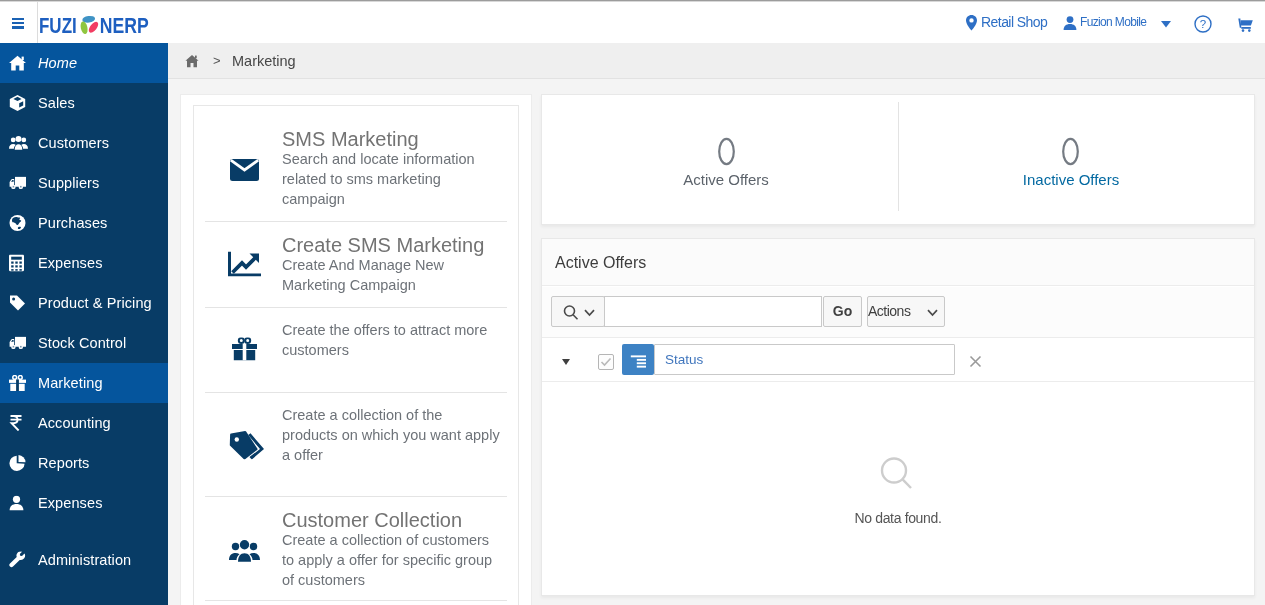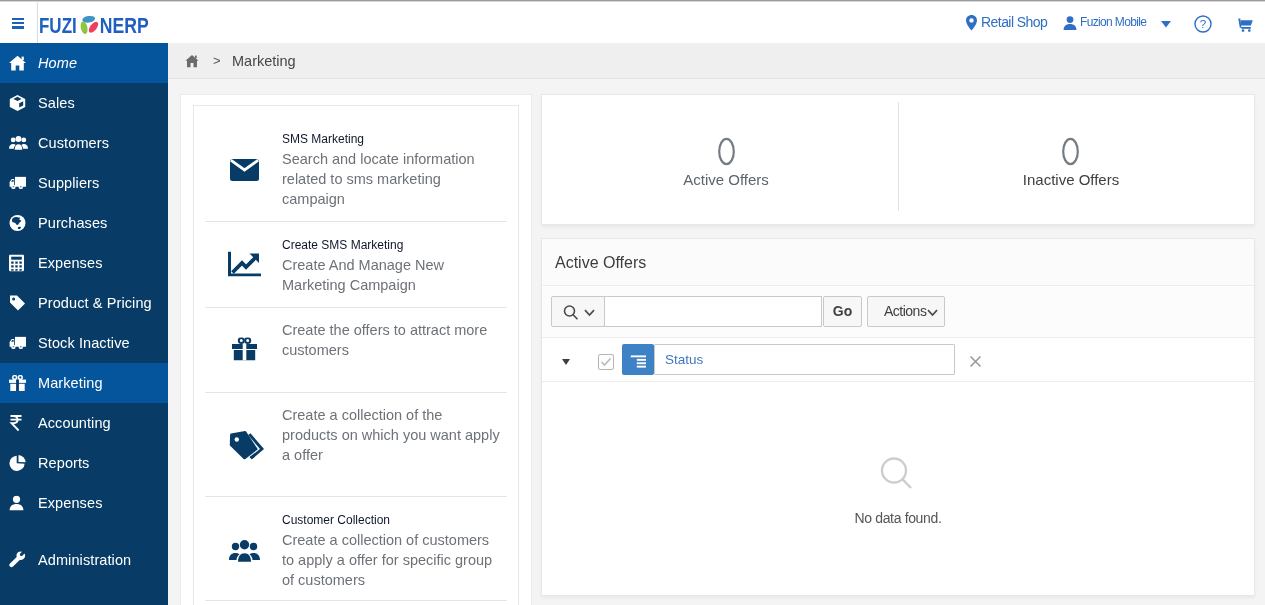--- a/index.html
+++ b/index.html
@@ -2,21 +2,21 @@
 <html><head>
 <meta charset="utf-8">
 <style>
 *{margin:0;padding:0;box-sizing:border-box}
 html,body{width:1265px;height:605px}
 body{position:relative;font-family:"Liberation Sans",sans-serif;background:#f4f4f4;overflow:hidden}
 .abs{position:absolute}
 .sideitem{position:absolute;left:0;width:168px;height:40px;color:#fff}
 .sideitem .lbl{position:absolute;left:38px;top:50%;transform:translateY(-50%);font-size:14.5px;letter-spacing:0.1px}
 .sideitem svg{position:absolute;left:9px;top:50%;transform:translateY(-50%)}
-.mtitle{font-size:12px;color:#0f172a;line-height:20px}
+.mtitle{font-size:20px;color:#737373;line-height:20px}
 .mdesc{font-size:14.5px;color:#6d7278;line-height:20px}
 .btn{position:absolute;background:#f7f7f7;border:1px solid #c9c9c9;border-radius:2px;font-size:14px;color:#404040}
 </style>
 </head>
 <body>
 
 <div class="abs" style="left:0;top:0;width:1265px;height:1px;background:#9c9c9c"></div>
 <div class="abs" style="left:0;top:1px;width:1265px;height:1px;background:#d8d8d8"></div>
 
 <div class="abs" style="left:0;top:2px;width:1265px;height:41px;background:#fff">
@@ -140,21 +140,21 @@
     <div class="sideitem" style="top:323px;">
       <svg width="17" height="13" viewBox="0 0 17 13">
         <path d="M6 0.3h11v10H6z" fill="#fff"></path>
         <path d="M5.2 2.6H2.8L0.6 5.4v4.9h4.6z" fill="#fff"></path>
         <path d="M2 5.2 3.4 3.4h1.2v1.8z" fill="#083c66"></path>
         <circle cx="4.4" cy="10.4" r="2.2" fill="#fff"></circle>
         <circle cx="11.8" cy="10.4" r="2.2" fill="#fff"></circle>
         <rect x="3.6" y="9.4" width="1.6" height="1.6" fill="#083c66" opacity="0.55"></rect>
         <rect x="11" y="9.4" width="1.6" height="1.6" fill="#083c66" opacity="0.55"></rect>
       </svg>
-      <span class="lbl">Stock Inactive</span>
+      <span class="lbl">Stock Control</span>
     </div>
     <div class="sideitem" style="top:363px;background:#05559d;">
       <svg width="17" height="16" viewBox="0 0 17 16">
         <circle cx="5.7" cy="2.4" r="1.9" fill="none" stroke="#fff" stroke-width="1.5"></circle>
         <circle cx="11.3" cy="2.4" r="1.9" fill="none" stroke="#fff" stroke-width="1.5"></circle>
         <path d="M0 4.6h17v3.3H0z" fill="#fff"></path>
         <path d="M1.3 8.8h14.4V16H1.3z" fill="#fff"></path>
         <rect x="7.1" y="4.6" width="2.8" height="11.4" fill="#083c66"></rect>
       </svg>
       <span class="lbl">Marketing</span>
@@ -255,40 +255,40 @@
 
 <div class="abs" style="left:541px;top:94px;width:714px;height:131px;background:#fff;border:1px solid #e8e8e8;box-shadow:0 2px 3px rgba(0,0,0,0.05)"></div>
 <div class="abs" style="left:898px;top:102px;width:1px;height:109px;background:#e3e3e3"></div>
 <svg class="abs" style="left:712px;top:136px" width="29" height="31" viewBox="0 0 29 31">
   <ellipse cx="14.5" cy="15.5" rx="7.3" ry="12.6" fill="none" stroke="#757b83" stroke-width="2.2"></ellipse>
 </svg>
 <div class="abs" style="left:626px;top:171px;width:200px;text-align:center;font-size:15px;color:#5c636b">Active Offers</div>
 <svg class="abs" style="left:1056px;top:136px" width="29" height="31" viewBox="0 0 29 31">
   <ellipse cx="14.5" cy="15.5" rx="7.3" ry="12.6" fill="none" stroke="#757b83" stroke-width="2.2"></ellipse>
 </svg>
-<div class="abs" style="left:971px;top:171px;width:200px;text-align:center;font-size:15px;color:#404040">Inactive Offers</div>
+<div class="abs" style="left:971px;top:171px;width:200px;text-align:center;font-size:15px;color:#0369a1">Inactive Offers</div>
 
 <div class="abs" style="left:541px;top:238px;width:714px;height:358px;background:#fff;border:1px solid #e8e8e8;box-shadow:0 2px 3px rgba(0,0,0,0.05)"></div>
 <div class="abs" style="left:542px;top:239px;width:712px;height:47px;background:#fbfbfb;border-bottom:1px solid #ececec"></div>
 <div class="abs" style="left:555px;top:254px;font-size:16px;color:#3d3d3d">Active Offers</div>
 <div class="abs" style="left:542px;top:287px;width:712px;height:51px;background:#fcfcfc;border-bottom:1px solid #ececec"></div>
 
 <div class="btn" style="left:551px;top:296px;width:54px;height:31px">
   <svg style="position:absolute;left:10px;top:7px" width="20" height="20" viewBox="0 0 20 20">
     <circle cx="7.5" cy="7" r="5" fill="none" stroke="#4a4a4a" stroke-width="1.6"></circle>
     <line x1="11.1" y1="10.7" x2="15.5" y2="15.3" stroke="#4a4a4a" stroke-width="1.6"></line>
   </svg>
   <svg style="position:absolute;left:32px;top:12px" width="11" height="8" viewBox="0 0 11 8">
     <path d="M1 1.2 5.5 6 10 1.2" fill="none" stroke="#4a4a4a" stroke-width="1.7"></path>
   </svg>
 </div>
 <div class="abs" style="left:604px;top:296px;width:218px;height:31px;background:#fff;border:1px solid #c9c9c9"></div>
 <div class="btn" style="left:823px;top:296px;width:39px;height:31px;font-weight:bold;text-align:center;line-height:29px">Go</div>
 <div class="btn" style="left:867px;top:296px;width:78px;height:31px;line-height:29px;letter-spacing:-0.5px">
-  <span style="margin-left:16px">Actions</span>
+  <span style="margin-left:0">Actions</span>
   <svg style="position:absolute;right:6px;top:12px" width="11" height="8" viewBox="0 0 11 8">
     <path d="M1 1.2 5.5 6 10 1.2" fill="none" stroke="#4a4a4a" stroke-width="1.7"></path>
   </svg>
 </div>
 
 <div class="abs" style="left:542px;top:339px;width:712px;height:43px;background:#fff;border-bottom:1px solid #ececec"></div>
 <div class="abs" style="left:562px;top:359px;width:0;height:0;border-left:4.5px solid transparent;border-right:4.5px solid transparent;border-top:6px solid #3f3f3f"></div>
 <div class="abs" style="left:598px;top:354px;width:16px;height:16px;background:#fdfdfd;border:1px solid #b5b5b5;border-radius:2px">
   <svg style="position:absolute;left:1px;top:2px" width="12" height="10" viewBox="0 0 12 10">
       <path d="M1.5 5 4.5 8 10.5 1.5" fill="none" stroke="#b9b9b9" stroke-width="1.6"></path>

